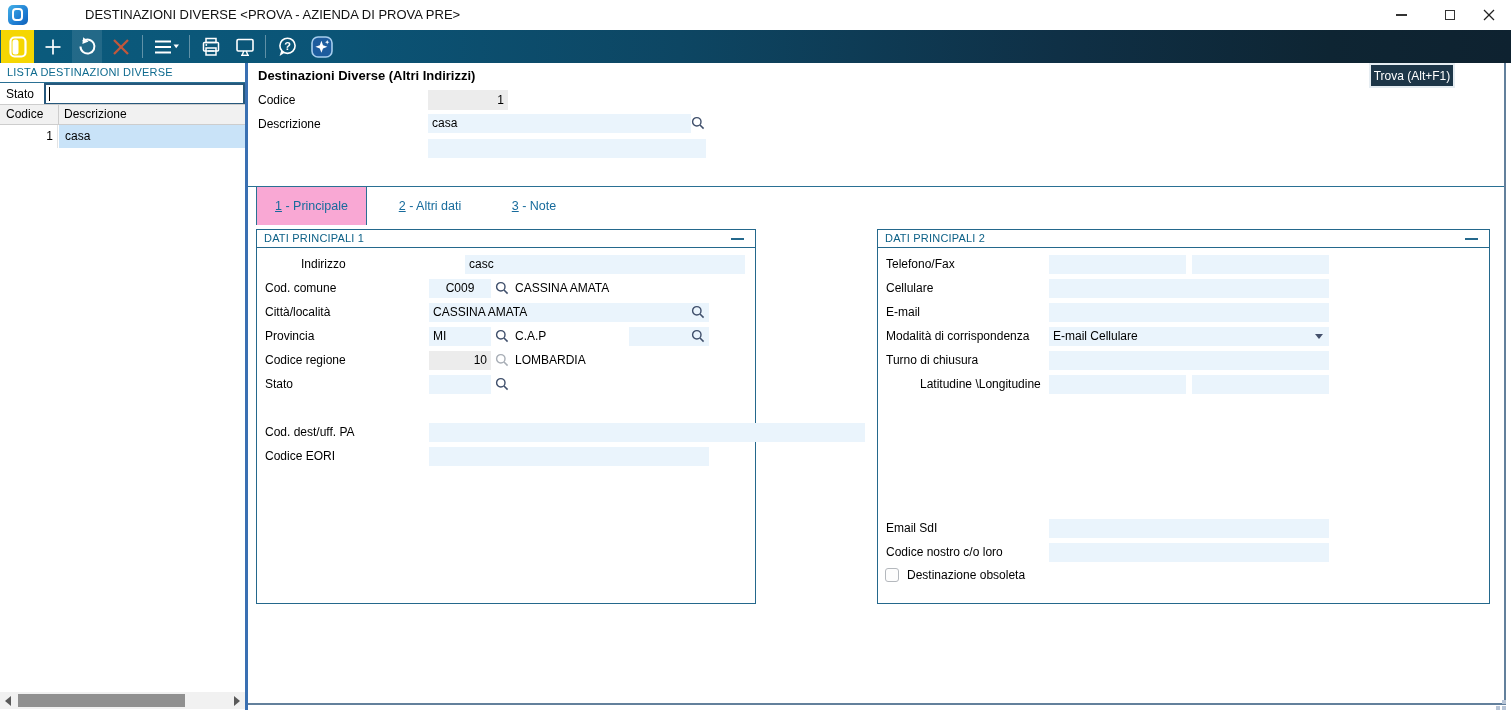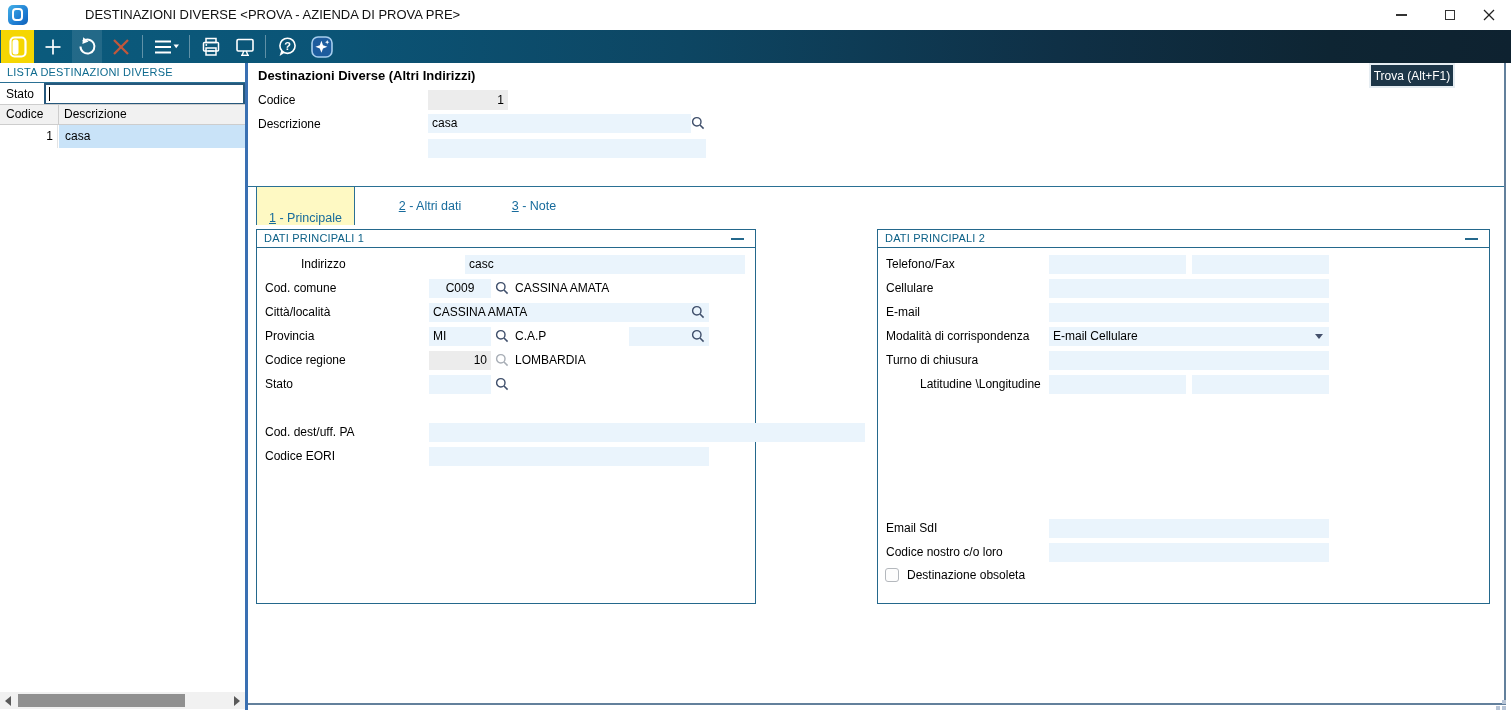--- a/index.html
+++ b/index.html
@@ -60,23 +60,23 @@
   
   .rec-title { position:absolute; left:258px; top:68px; font-size:13px; font-weight:bold; color:#000; }
   .label { position:absolute; font-size:12px; color:#000; height:19px; line-height:19px; white-space:nowrap; }
   .field { position:absolute; height:19px; background:#eaf4fc; font-size:12px; line-height:19px;
     padding:0 4px; color:#000; white-space:nowrap; overflow:hidden; }
   .field.gray { background:#ececec; text-align:right; }
   .mag { position:absolute; width:14px; height:14px; }
 
   
   .tabline { position:absolute; left:248px; top:186px; width:1257px; height:1px; background:#2a7094; }
-  .tab-active { position:absolute; left:256px; top:186px; width:99px; height:39px; background:#fef9c3;
+  .tab-active { position:absolute; left:256px; top:186px; width:111px; height:39px; background:#f9a8d4;
     border:1px solid #2a7094; border-bottom:none; color:#176b9c; font-size:12.5px;
-    display:flex; align-items:flex-end; justify-content:center; }
+    display:flex; align-items:center; justify-content:center; }
   .tab { position:absolute; top:187px; height:38px; color:#176b9c; font-size:12.5px;
     display:flex; align-items:center; justify-content:center; }
   .u { text-decoration:underline; }
 
   
   .panel { position:absolute; top:229px; height:375px; border:1px solid #24688c; background:#fff; }
   .panel-header { position:absolute; left:0; top:0; right:0; height:18px; border-bottom:1px solid #24688c; }
   .panel-header-text { position:absolute; left:7px; top:2px; font-size:11px; color:#0d6187; letter-spacing:.2px; }
   .panel-dash { position:absolute; right:11px; top:8px; width:13px; height:2px; background:#24688c; }
   .row { position:absolute; left:0; right:0; height:19px; }

